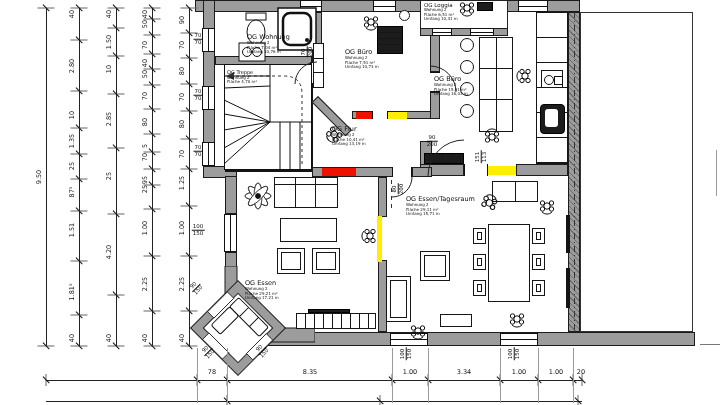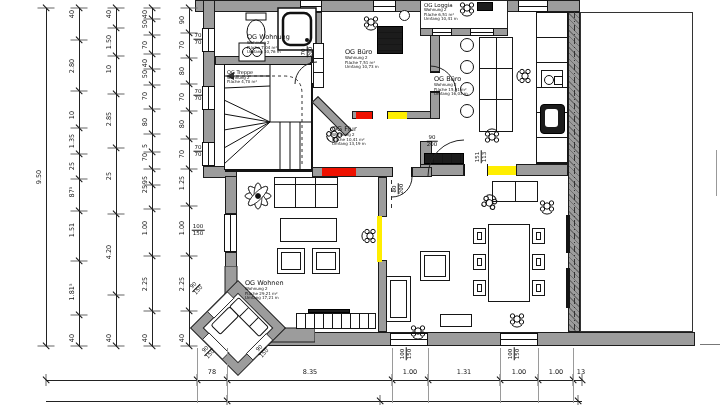--- a/index.html
+++ b/index.html
@@ -246,22 +246,28 @@
     <div class="sub">Wohnung 2</div>
     <div class="sub">Fläche 6,51 m²</div>
     <div class="sub">Umfang 10,41 m</div>
   </div>
   <div class="room-label" style="left:332px;top:126px">
     <div class="nm">OG Flur</div>
     <div class="sub">Wohnung 2</div>
     <div class="sub">Fläche 10,41 m²</div>
     <div class="sub">Umfang 13,19 m</div>
   </div>
+  <div class="room-label" style="left:406px;top:196px">
+    <div class="nm">OG Essen/Tagesraum</div>
+    <div class="sub">Wohnung 2</div>
+    <div class="sub">Fläche 29,11 m²</div>
+    <div class="sub">Umfang 15,71 m</div>
+  </div>
   <div class="room-label" style="left:245px;top:280px">
-    <div class="nm">OG Wohnen</div>
+    <div class="nm">OG Essen</div>
     <div class="sub">Wohnung 2</div>
     <div class="sub">Fläche 29,21 m²</div>
     <div class="sub">Umfang 17,21 m</div>
   </div>
 
   <div id="gen">
       <div class="vline" style="left:46px;top:8px;height:338px"></div>
       <div class="cross" style="left:46px;top:8px"></div>
       <div class="tick" style="left:46px;top:8px"></div>
       <div class="cross" style="left:46px;top:346px"></div>
@@ -414,24 +420,24 @@
       <div class="tick" style="left:500px;top:380px"></div>
       <div class="crossv" style="left:538px;top:380px"></div>
       <div class="tick" style="left:538px;top:380px"></div>
       <div class="crossv" style="left:573px;top:380px"></div>
       <div class="tick" style="left:573px;top:380px"></div>
       <div class="crossv" style="left:582px;top:380px"></div>
       <div class="tick" style="left:582px;top:380px"></div>
       <div class="dim hdim" style="left:212px;top:372px">78</div>
       <div class="dim hdim" style="left:310px;top:372px">8.35</div>
       <div class="dim hdim" style="left:410px;top:372px">1.00</div>
-      <div class="dim hdim" style="left:464px;top:372px">1.31</div>
+      <div class="dim hdim" style="left:464px;top:372px">3.34</div>
       <div class="dim hdim" style="left:519px;top:372px">1.00</div>
       <div class="dim hdim" style="left:556px;top:372px">1.00</div>
-      <div class="dim hdim" style="left:581px;top:372px">13</div>
+      <div class="dim hdim" style="left:581px;top:372px">20</div>
       <div class="hline" style="left:46px;top:401px;width:536px"></div>
       <div class="crossv" style="left:227px;top:401px"></div>
       <div class="tick" style="left:227px;top:401px"></div>
       <div class="crossv" style="left:380px;top:401px"></div>
       <div class="tick" style="left:380px;top:401px"></div>
       <div class="crossv" style="left:578px;top:401px"></div>
       <div class="tick" style="left:578px;top:401px"></div>
       <div class="vthin" style="left:197px;top:348px;height:55px"></div>
       <div class="vthin" style="left:227px;top:348px;height:55px"></div>
       <div class="vthin" style="left:392px;top:348px;height:55px"></div>

